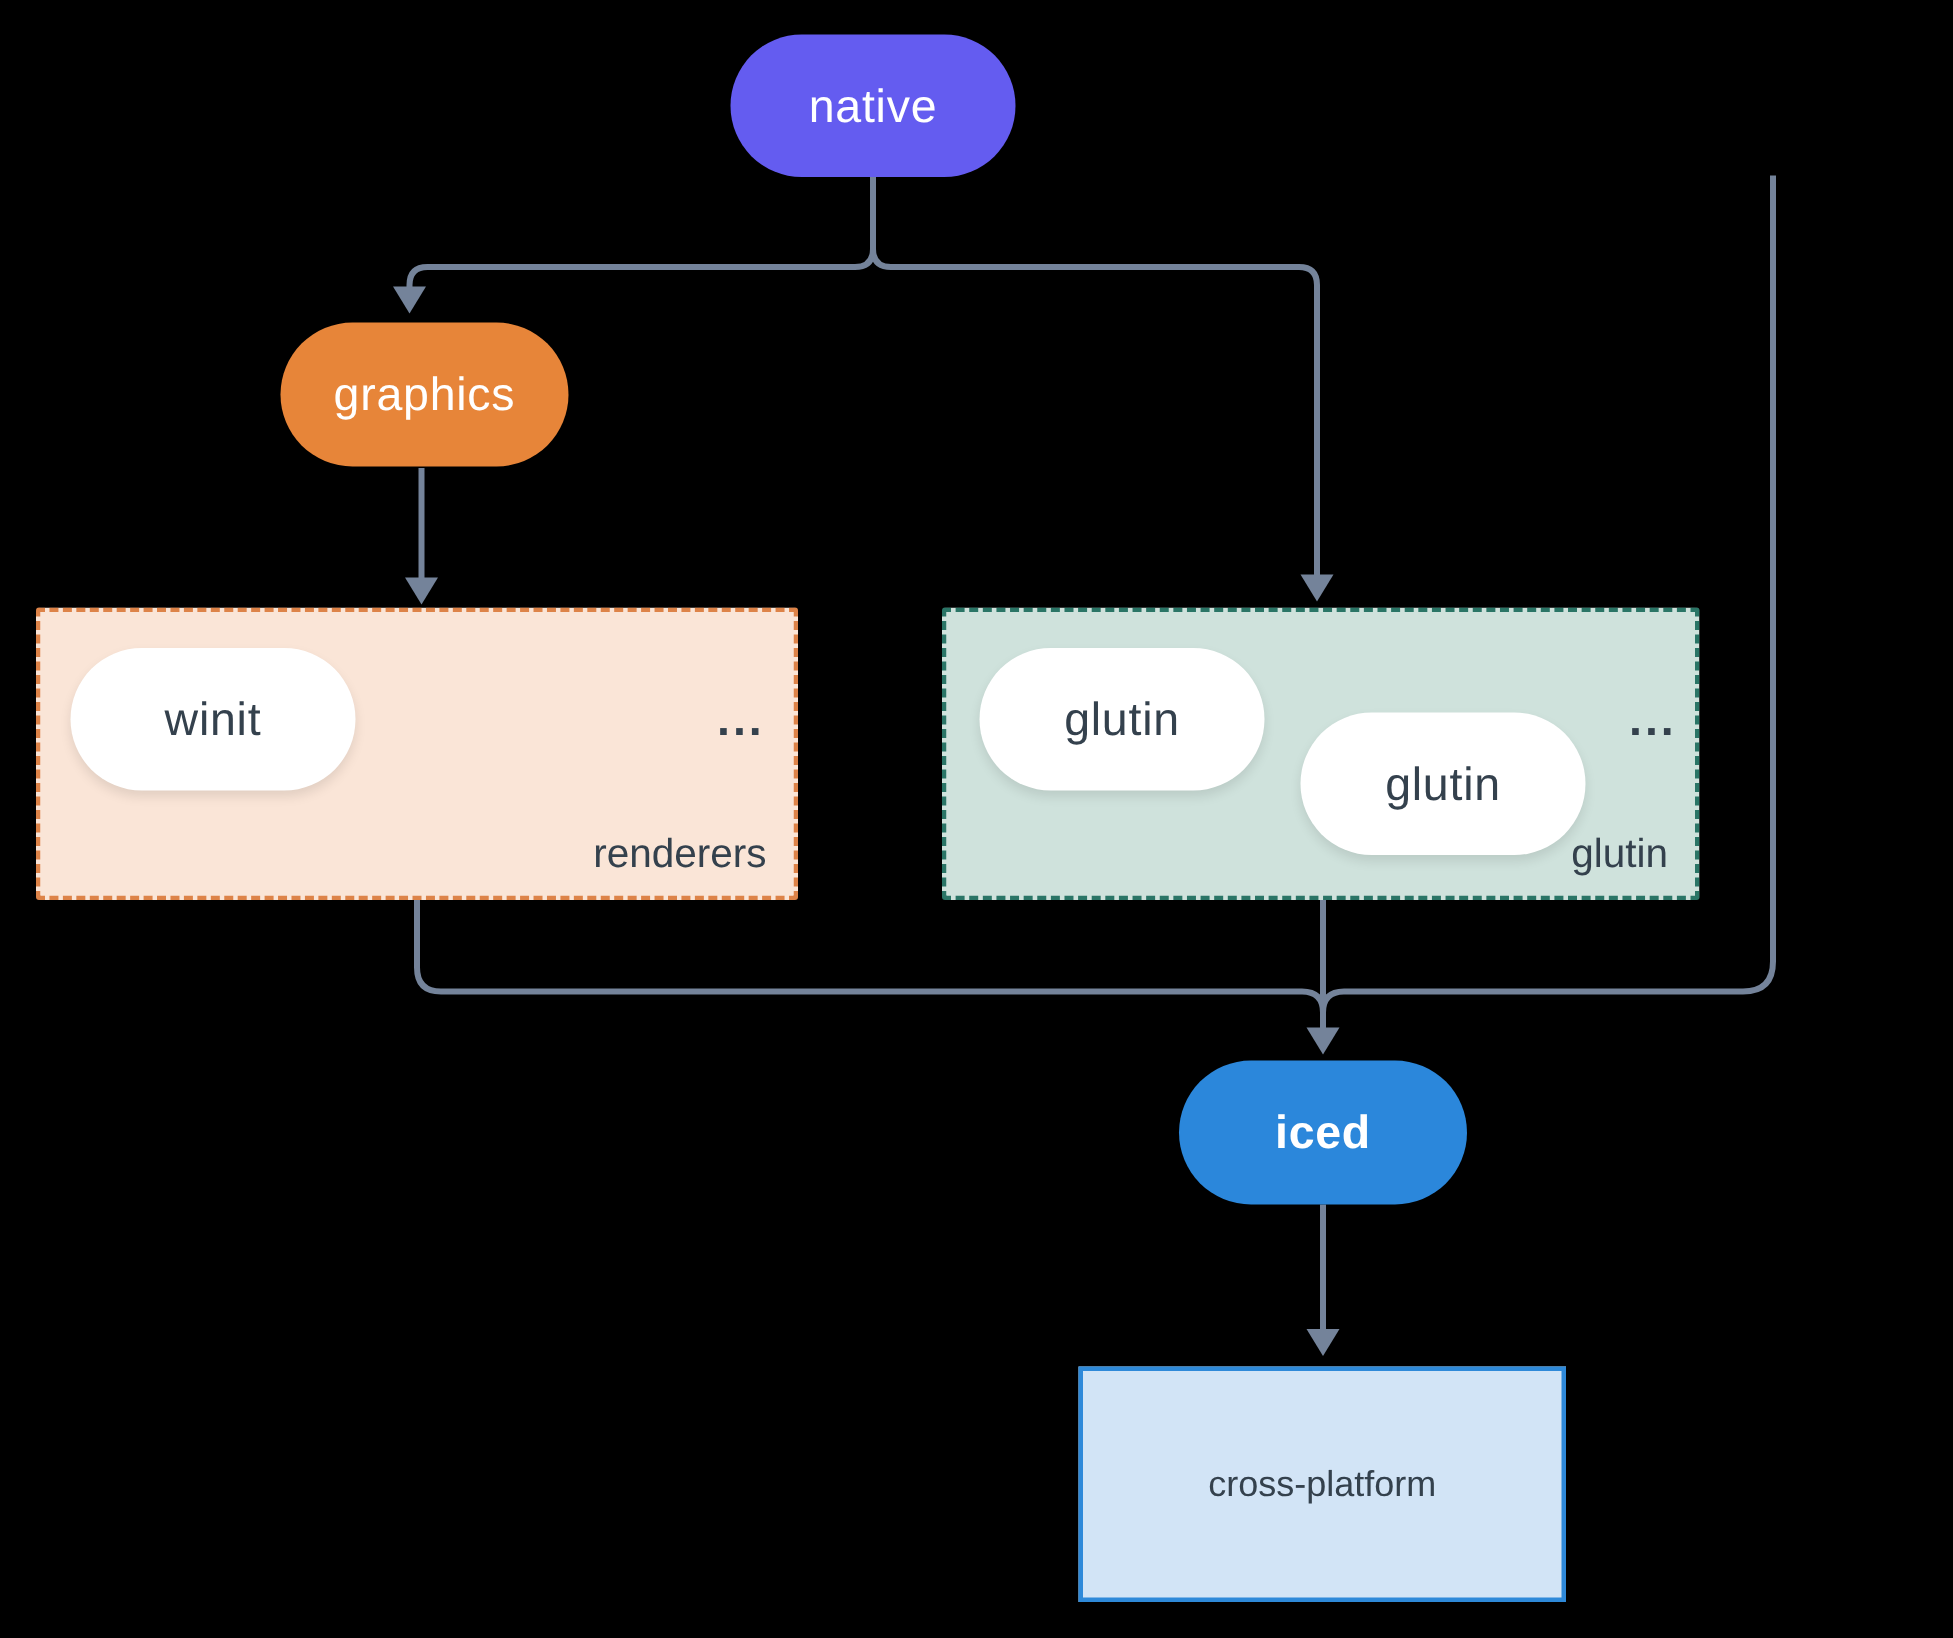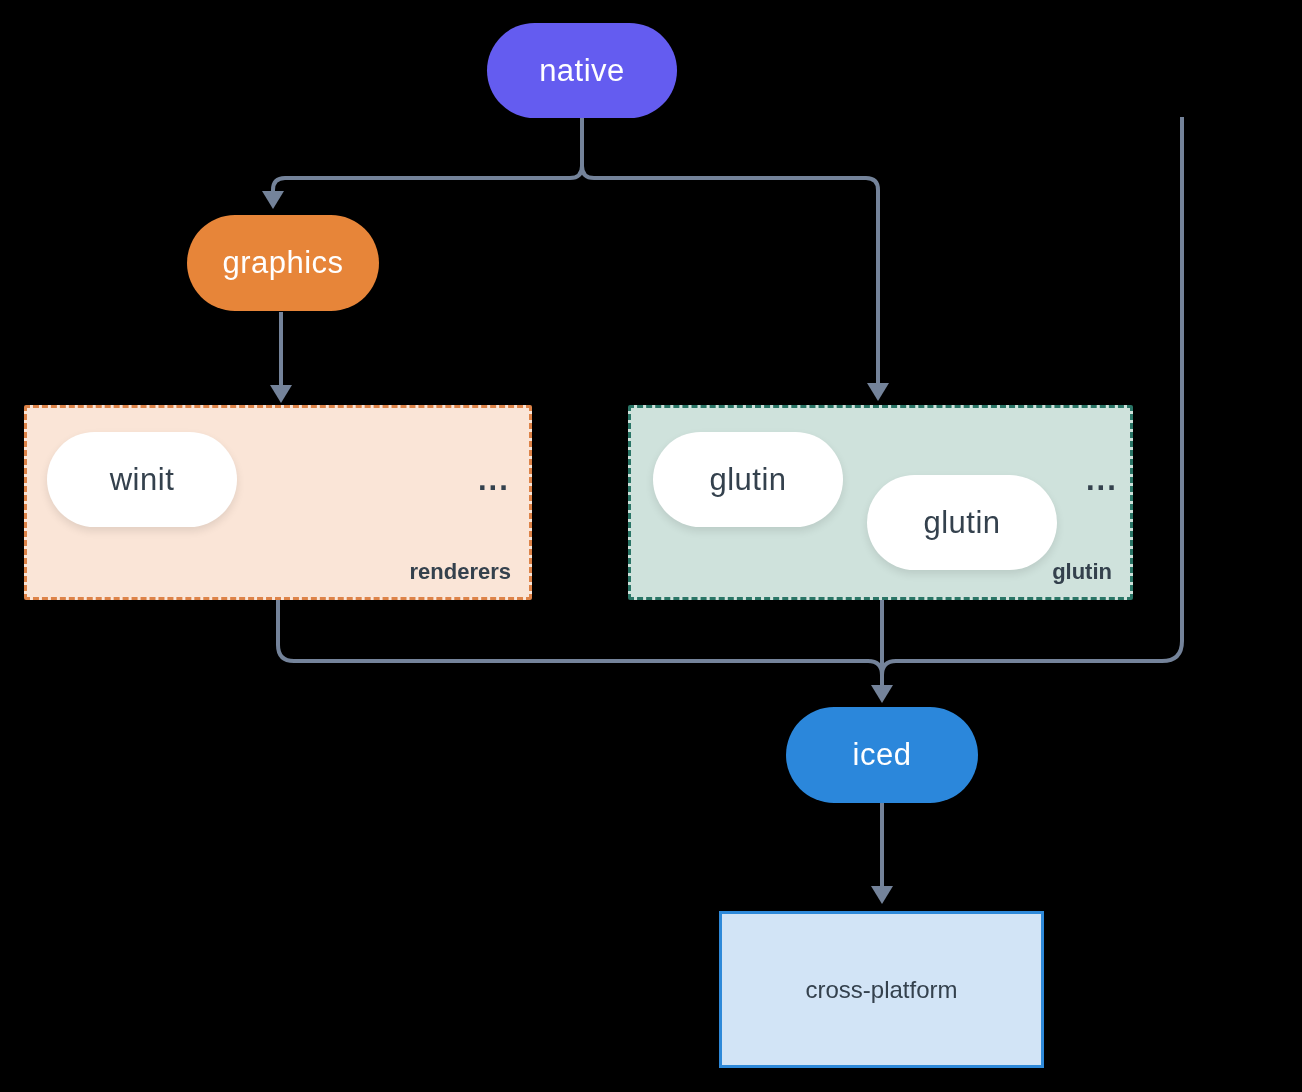--- a/index.html
+++ b/index.html
@@ -25,21 +25,21 @@
   .pill.purple{background:var(--purple);}
   .pill.orange{background:var(--orange);}
   .pill.blue{background:var(--blue);}
   .pill.white{
     background:var(--white-pill);color:var(--dark-text);
     box-shadow:0 4px 8px rgba(0,0,0,0.10);
   }
   .node-native{left:487px;top:23px;width:190px;height:95px;}
   .node-web{left:1087px;top:24px;width:190px;height:95px;}
   .node-graphics{left:187px;top:215px;width:192px;height:96px;text-align:right;}
-  .node-iced{left:786px;top:707px;width:192px;height:96px;}
+  .node-iced{left:786px;top:707px;width:192px;height:96px;font-weight:bold;}
   .group{
     position:absolute;border:3px dashed;border-radius:2px;box-sizing:border-box;
   }
   .group-renderers{
     left:24px;top:405px;width:508px;height:195px;
     background:var(--renderers-bg);border-color:var(--renderers-border);
   }
   .group-shells{
     left:628px;top:405px;width:505px;height:195px;
     background:var(--shells-bg);border-color:var(--shells-border);
@@ -49,21 +49,21 @@
   .group-renderers .pill-b{left:231px;}
   .group-shells .pill-a{left:22px;}
   .group-shells .pill-b{left:236px;margin-top:43px;}
   .ellipsis{
     position:absolute;top:24px;height:95px;display:flex;align-items:center;
     font-size:31px;color:var(--dark-text);font-weight:bold;letter-spacing:2px;
   }
   .group-renderers .ellipsis{left:451px;}
   .group-shells .ellipsis{left:455px;}
   .group-label{
-    position:absolute;right:18px;bottom:12px;font-size:22px;color:var(--dark-text);font-weight:bold;
+    position:absolute;right:18px;bottom:12px;font-size:27px;color:var(--dark-text);
   }
   .appbox{
     position:absolute;left:719px;top:911px;width:325px;height:157px;
     box-sizing:border-box;background:var(--app-bg);border:3px solid var(--app-border);
     display:flex;flex-direction:column;align-items:center;justify-content:center;
     color:var(--dark-text);font-size:24px;line-height:47px;
   }
 </style>
 </head>
 <body>

